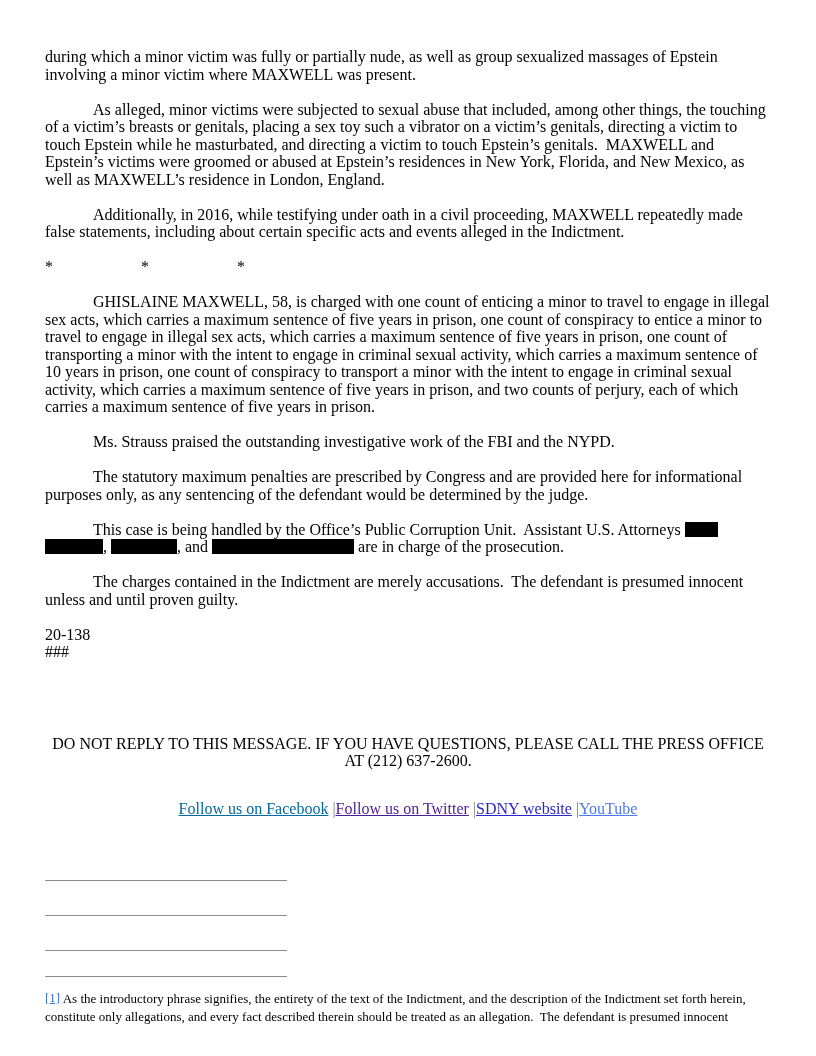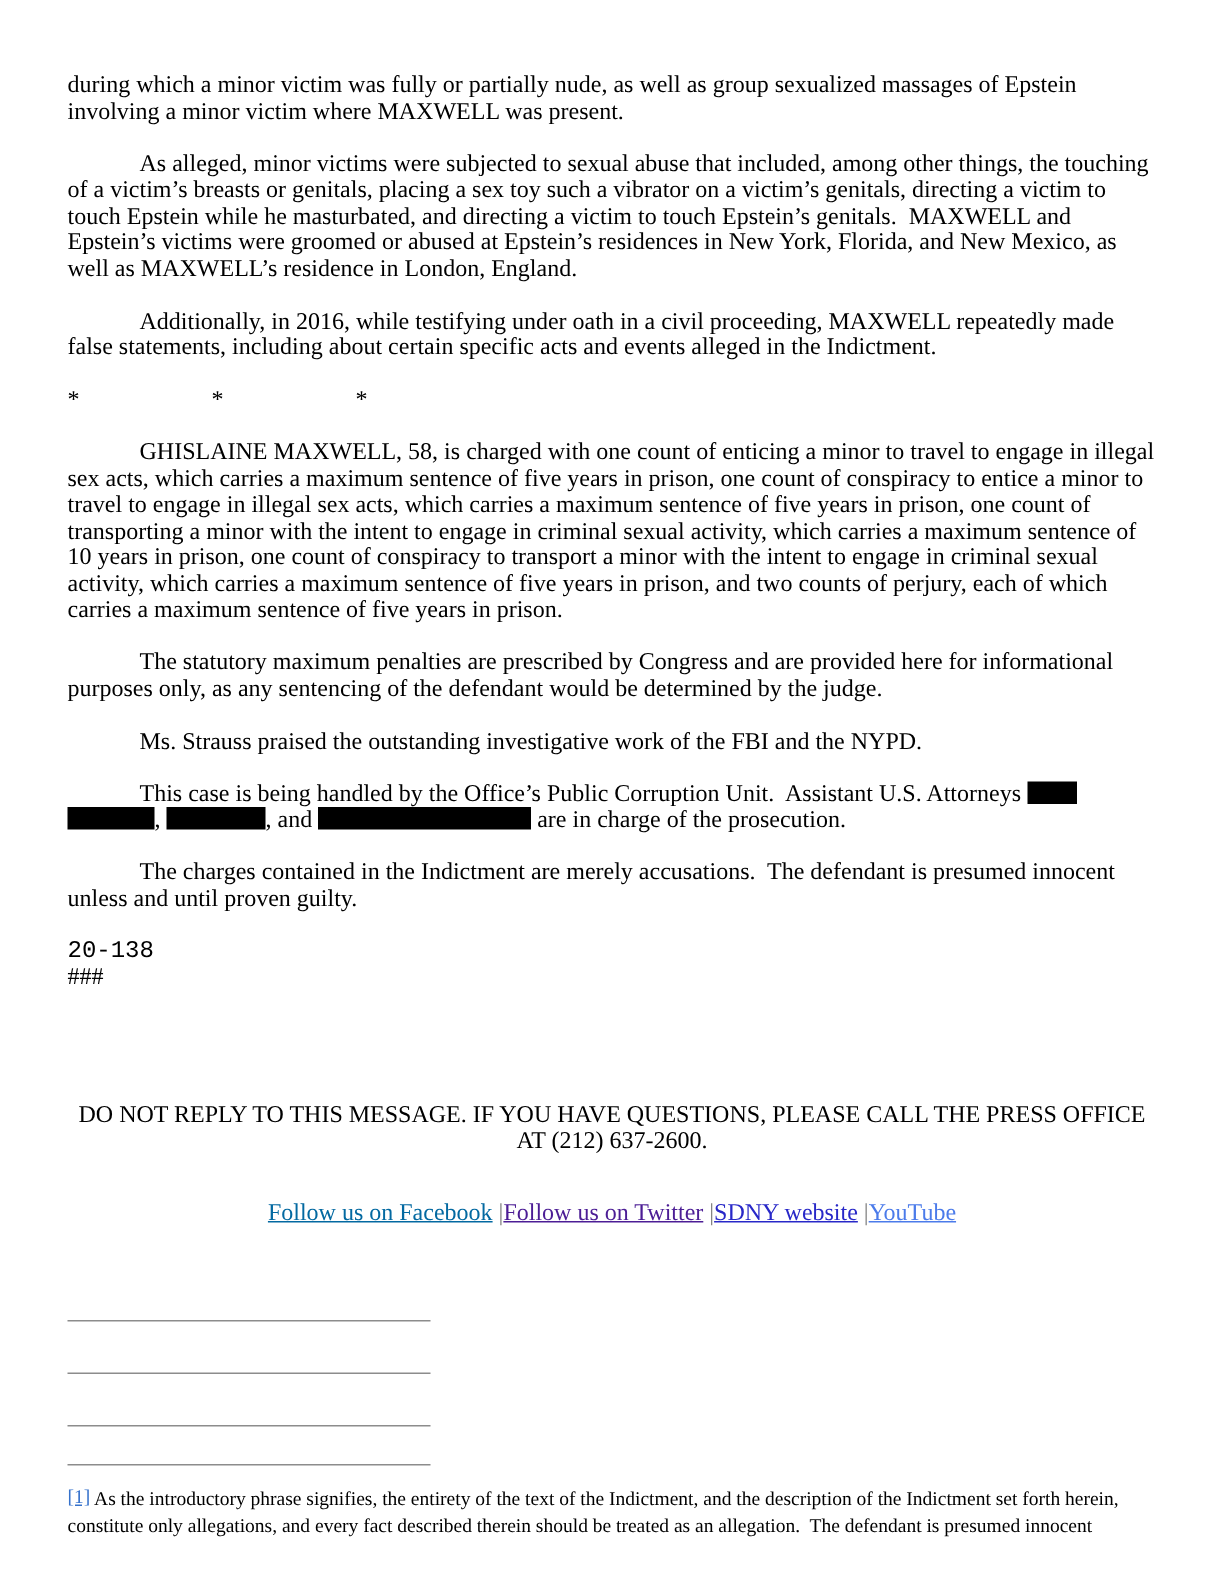--- a/index.html
+++ b/index.html
@@ -16,21 +16,21 @@
     color:#000000;
     overflow:hidden;
   }
   .page p { margin:0 0 17.5px 0; white-space:pre-wrap; }
   .indent { text-indent:48px; }
   .asterisks {
     margin:0 0 17.5px 259px;
     word-spacing:84px;
     white-space:pre;
   }
-  .release-number { margin-bottom:0 !important;font-family:Liberation Mono, monospace; }
+  .release-number { margin-bottom:0 !important; }
   .end-mark { margin:0 0 0 160px; white-space:pre; }
   .notice {
     margin-top:74px;
     text-align:center;
     white-space:pre-line;
   }
   .links-row {
     margin-top:30px;
     text-align:center;
     white-space:normal;
@@ -83,24 +83,24 @@
   <p class="asterisks">* * *</p>
 
   <p class="indent">GHISLAINE MAXWELL, 58, is charged with one count of enticing a minor to travel to engage in illegal
 sex acts, which carries a maximum sentence of five years in prison, one count of conspiracy to entice a minor to
 travel to engage in illegal sex acts, which carries a maximum sentence of five years in prison, one count of
 transporting a minor with the intent to engage in criminal sexual activity, which carries a maximum sentence of
 10 years in prison, one count of conspiracy to transport a minor with the intent to engage in criminal sexual
 activity, which carries a maximum sentence of five years in prison, and two counts of perjury, each of which
 carries a maximum sentence of five years in prison.</p>
 
+  <p class="indent">Ms. Strauss praised the outstanding investigative work of the FBI and the NYPD.</p>
+
   <p class="indent">The statutory maximum penalties are prescribed by Congress and are provided here for informational
 purposes only, as any sentencing of the defendant would be determined by the judge.</p>
-
-  <p class="indent">Ms. Strauss praised the outstanding investigative work of the FBI and the NYPD.</p>
 
   <p class="indent"><span>This case is being handled by the Office’s Public Corruption Unit.  Assistant U.S. Attorneys </span><span class="redact r1"></span><br><span class="redact rA"></span><span>, </span><span class="redact rB"></span><span>, and </span><span class="redact rC"></span><span> are in charge of the prosecution.</span></p>
 
   <p class="indent">The charges contained in the Indictment are merely accusations.  The defendant is presumed innocent
 unless and until proven guilty.</p>
 
   <p class="release-number">20-138</p>
 
   <p class="end-mark">###</p>
 

